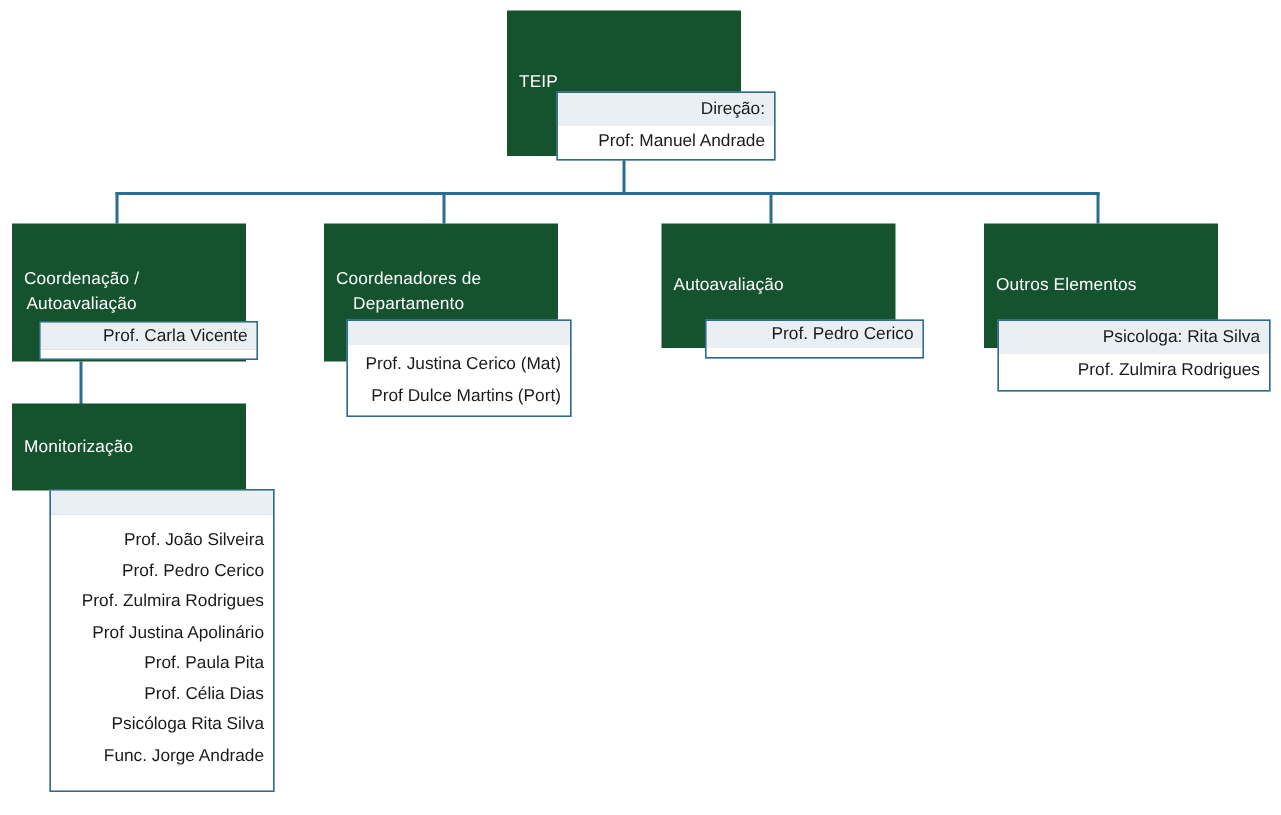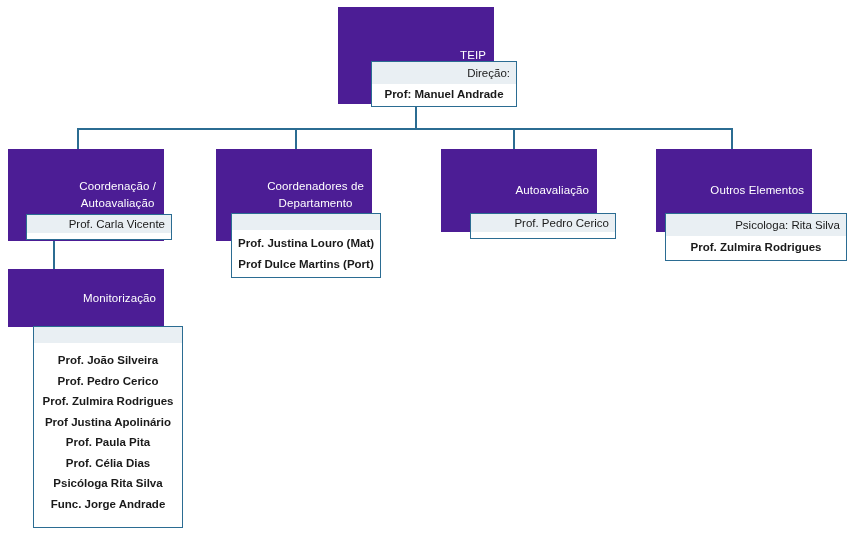--- a/index.html
+++ b/index.html
@@ -13,26 +13,26 @@
   #canvas {
     position: relative;
     width: 854px;
     height: 543px;
     background: #ffffff;
     overflow: hidden;
   }
   
   .node-box {
     position: absolute;
-    background: #4c1d95;
+    background: #14532d;
     color: #ffffff;
     box-sizing: border-box;
     display: flex;
     align-items: center;
-    justify-content: flex-end;
+    justify-content: flex-start;
     text-align: center;
     font-size: 11.5px;
     line-height: 1.45;
     letter-spacing: 0.1px;
     padding: 4px 8px;
     z-index: 1;
   }
   .node-box .node-title {
     display: block;
     white-space: pre-line;
@@ -56,26 +56,25 @@
     font-size: 11.5px;
     color: #1a1a1a;
     white-space: nowrap;
   }
   .panel-body {
     background: #ffffff;
     box-sizing: border-box;
     padding: 0 6px;
   }
   .panel-line {
-    text-align: center;
+    text-align: right;
     font-size: 11.5px;
     color: #1a1a1a;
     white-space: nowrap;
     line-height: 21px;
-    font-weight: bold;
   }
   .panel-line.tight { line-height: 20.5px; }
   
   .conn {
     position: absolute;
     background: #2B6C92;
     z-index: 0;
   }
   .conn-h { height: 1px; }
   .conn-v { width: 1px; }
@@ -131,21 +130,21 @@
     </div>
   </div>
 
   <div class="node-box" style="left:216px; top:149px; width:156px; height:92px;">
     <span class="node-title">Coordenadores de
 Departamento</span>
   </div>
   <div class="detail-panel" style="left:231px; top:213px; width:150px; height:65px;">
     <div class="panel-strip" style="height:16px;"></div>
     <div class="panel-body" style="height:47px; padding-top:3px;">
-      <div class="panel-line">Prof. Justina Louro (Mat)</div>
+      <div class="panel-line">Prof. Justina Cerico (Mat)</div>
       <div class="panel-line">Prof Dulce Martins (Port)</div>
     </div>
   </div>
 
   <div class="node-box" style="left:441px; top:149px; width:156px; height:83px;">
     <span class="node-title">Autoavaliação</span>
   </div>
   <div class="detail-panel" style="left:470px; top:213px; width:146px; height:26px;">
     <div class="panel-strip" style="height:18px;">Prof. Pedro Cerico</div>
     <div class="panel-body" style="height:6px;"></div>

